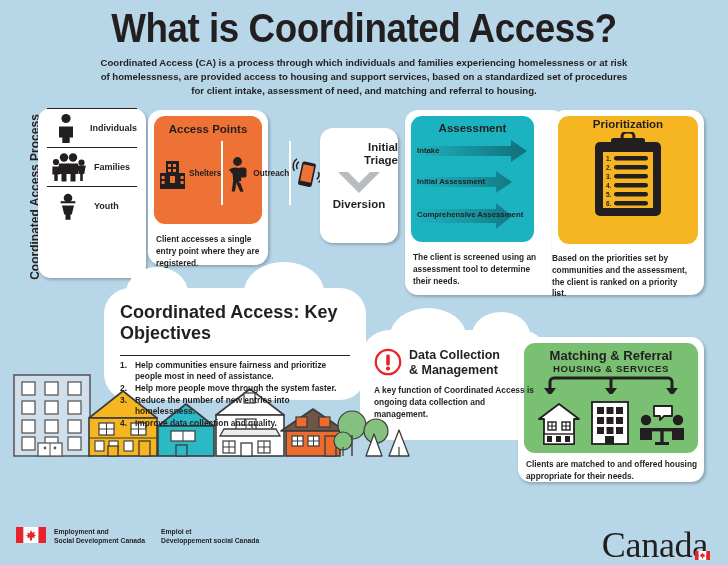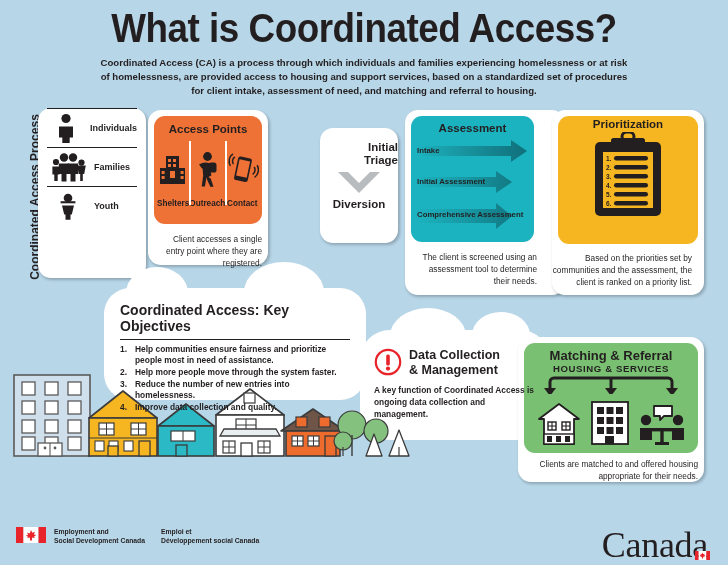--- a/index.html
+++ b/index.html
@@ -37,22 +37,22 @@
   .card {
     position: absolute; background: #ffffff; border-radius: 13px;
     box-shadow: 1.5px 2px 3px rgba(0,0,0,0.22);
   }
   .panel { position: absolute; border-radius: 11px; }
   .panel-title {
     text-align: center; font-weight: bold; color: #231f20;
     font-family: "Liberation Sans Narrow", "Liberation Sans", sans-serif;
   }
   .caption {
-    position: absolute; font-size: 8.3px; font-weight: normal;
-    color: #231f20; line-height: 1.42; text-align: right;
+    position: absolute; font-size: 8.3px; font-weight: bold;
+    color: #231f20; line-height: 1.42;
   }
 
   
   #clients-card { left: 38px; top: 108px; width: 108px; height: 170px; }
   .clients-head {
     padding-top: 8px; text-align: center; font-size: 9.6px;
     font-weight: bold; color: #231f20; line-height: 1.3;
   }
   .crow {
     display: flex; align-items: center; gap: 5px;
@@ -60,21 +60,21 @@
   }
   .crow .ctext { font-size: 9px; font-weight: bold; color: #231f20; }
   .cicon { width: 42px; display: flex; justify-content: center; }
 
   
   #access-card { left: 148px; top: 110px; width: 120px; height: 155px; }
   #access-panel { left: 6px; top: 6px; width: 108px; height: 108px; background: #ee7135; }
   #access-panel .panel-title { font-size: 11.5px; padding-top: 7px; }
   .ap-cols { display: flex; height: 74px; padding: 4px 3px 0; }
   .ap-col {
-    flex: 1; display: flex; flex-direction: column;
+    flex: 1; display: flex; 
     align-items: center; justify-content: flex-end; position: relative;
   }
   .ap-col + .ap-col::before {
     content: ""; position: absolute; left: 0; top: 2px;
     width: 1.4px; height: 64px; background: #fff;
   }
   .ap-label { font-size: 8.2px; font-weight: bold; color: #231f20; padding-bottom: 1px;
     font-family: "Liberation Sans Narrow", "Liberation Sans", sans-serif; }
   .ap-ico { flex: 1; display: flex; align-items: center; }
 
@@ -113,23 +113,23 @@
     position: absolute; left: 104px; top: 288px; width: 262px; height: 112px;
     background: #fff; border-radius: 26px;
   }
   #objectives::before, #objectives::after {
     content: ""; position: absolute; background: #fff; border-radius: 50%;
   }
   #objectives::before { width: 62px; height: 52px; left: 22px; top: -21px; }
   #objectives::after  { width: 80px; height: 60px; left: 140px; top: -26px; }
   .obj-inner { position: relative; z-index: 2; padding: 14px 16px 0; }
   .obj-title {
-    font-size: 14px; font-weight: bold; color: #231f20;
-    font-family: "Liberation Sans Narrow", "Liberation Sans", sans-serif;
-    padding-bottom: 5px; border-bottom: 1.1px solid #231f20; margin-bottom: 4px;
+    font-size: 18px; font-weight: bold; color: #231f20;
+    font-family: "Liberation Sans Narrow", "Liberation Sans", sans-serif;
+    padding-bottom: 11px; border-bottom: 1.1px solid #231f20; margin-bottom: 4px;
   }
   .obj-item { display: flex; font-size: 8.4px; font-weight: bold; color: #231f20; line-height: 1.32; margin-bottom: 1px; }
   .obj-num { width: 15px; flex: none; }
 
   
   #datacol {
     position: absolute; left: 360px; top: 330px; width: 190px; height: 110px;
     background: #fff; border-radius: 30px;
   }
   #datacol::before, #datacol::after {

